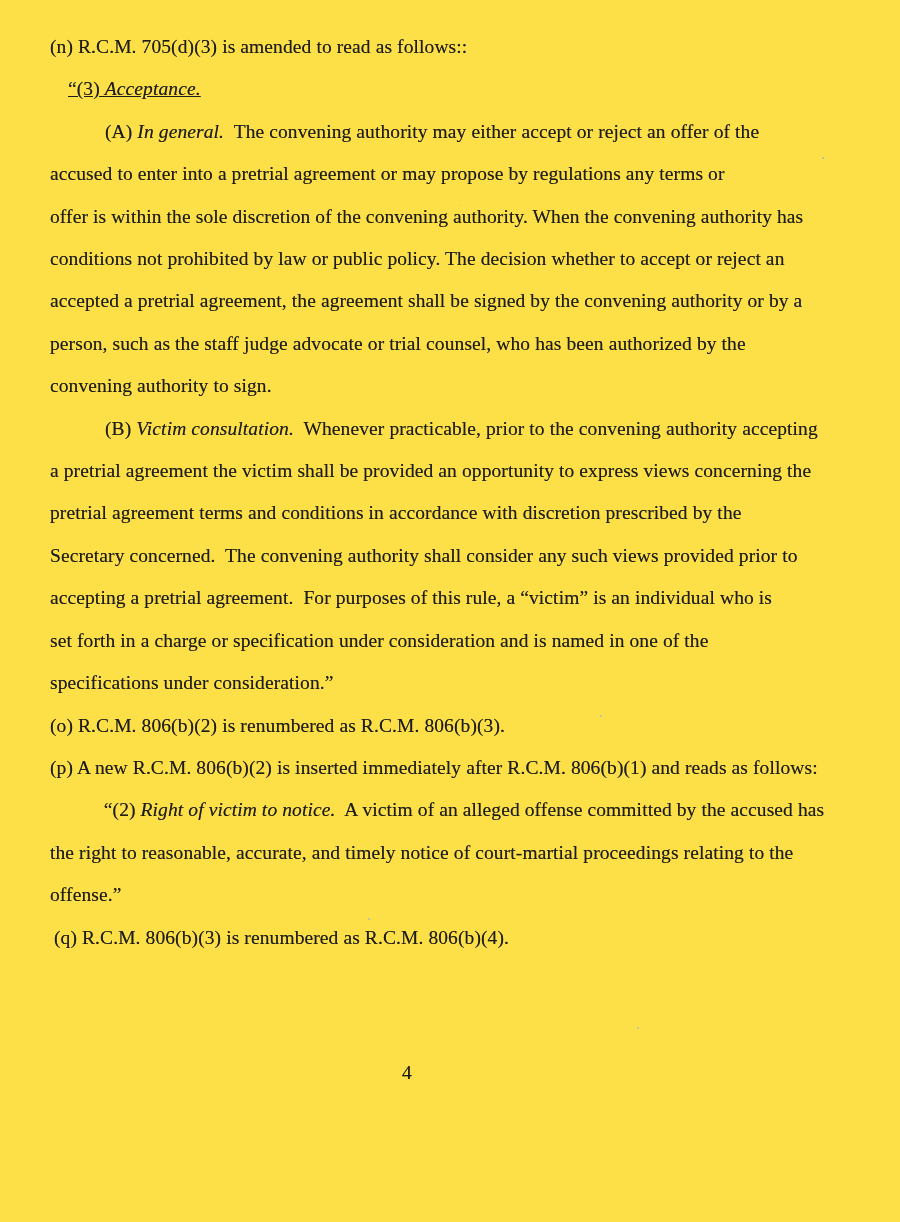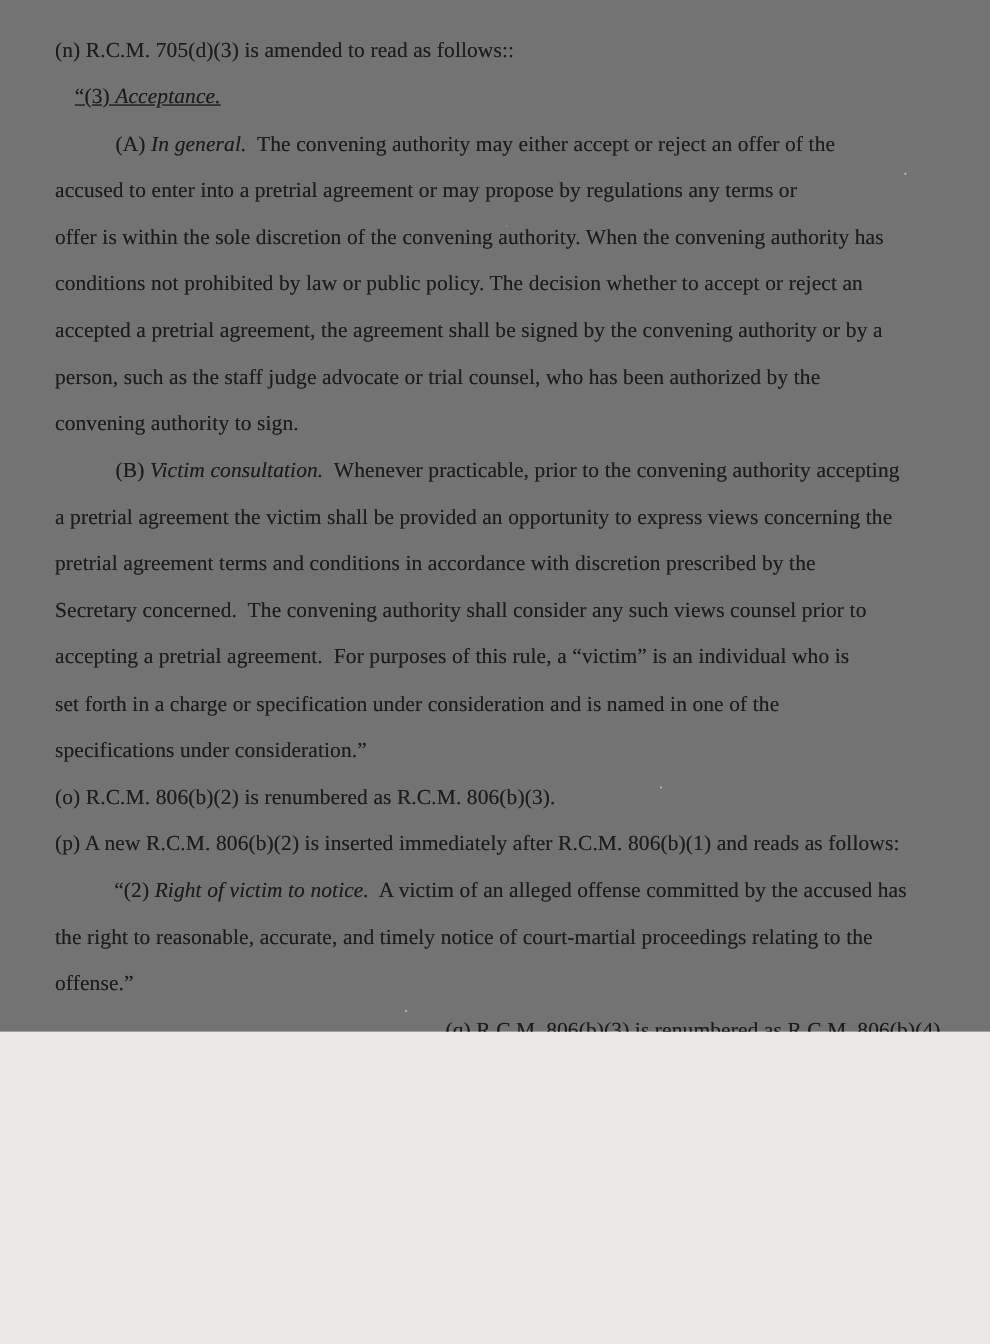--- a/index.html
+++ b/index.html
@@ -3,23 +3,23 @@
 <meta charset="utf-8">
 <style>
   html, body {
     margin: 0;
     padding: 0;
     background: #e9e8e6;
   }
   .page {
     position: relative;
     width: 900px;
-    height: 938px;
+    height: 1222px;
     margin: 0 auto;
-    background: #737373;
+    background: #fde047;
     overflow: hidden;
     font-family: "Liberation Serif", "DejaVu Serif", serif;
     color: #1c1c1c;
   }
   .doc-body {
     position: absolute;
     top: 26px;
     left: 50px;
     width: 810px;
   }
@@ -64,30 +64,30 @@
       <div class="line" style="padding-left: 55px;"><span>(A) </span><span class="it">In general.</span><span>  The convening authority may either accept or reject an offer of the</span></div>
       <div class="line"><span>accused to enter into a pretrial agreement or may propose by regulations any terms or</span></div>
       <div class="line"><span>offer is within the sole discretion of the convening authority. When the convening authority has</span></div>
       <div class="line"><span>conditions not prohibited by law or public policy. The decision whether to accept or reject an</span></div>
       <div class="line"><span>accepted a pretrial agreement, the agreement shall be signed by the convening authority or by a</span></div>
       <div class="line"><span>person, such as the staff judge advocate or trial counsel, who has been authorized by the</span></div>
       <div class="line"><span>convening authority to sign.</span></div>
       <div class="line" style="padding-left: 55px;"><span>(B) </span><span class="it">Victim consultation.</span><span>  Whenever practicable, prior to the convening authority accepting</span></div>
       <div class="line"><span>a pretrial agreement the victim shall be provided an opportunity to express views concerning the</span></div>
       <div class="line"><span>pretrial agreement terms and conditions in accordance with discretion prescribed by the</span></div>
-      <div class="line"><span>Secretary concerned.  The convening authority shall consider any such views counsel prior to</span></div>
+      <div class="line"><span>Secretary concerned.  The convening authority shall consider any such views provided prior to</span></div>
       <div class="line"><span>accepting a pretrial agreement.  For purposes of this rule, a “victim” is an individual who is</span></div>
       <div class="line"><span>set forth in a charge or specification under consideration and is named in one of the</span></div>
       <div class="line"><span>specifications under consideration.”</span></div>
       <div class="line"><span>(o) R.C.M. 806(b)(2) is renumbered as R.C.M. 806(b)(3).</span></div>
       <div class="line"><span>(p) A new R.C.M. 806(b)(2) is inserted immediately after R.C.M. 806(b)(1) and reads as follows:</span></div>
       <div class="line" style="padding-left: 18px; text-align: center;"><span>“(2) </span><span class="it">Right of victim to notice.</span><span>  A victim of an alleged offense committed by the accused has</span></div>
       <div class="line"><span>the right to reasonable, accurate, and timely notice of court-martial proceedings relating to the</span></div>
       <div class="line"><span>offense.”</span></div>
-      <div class="line" style="padding-left: 4px; text-align: right;"><span>(q) R.C.M. 806(b)(3) is renumbered as R.C.M. 806(b)(4).</span></div>
+      <div class="line" style="padding-left: 4px;"><span>(q) R.C.M. 806(b)(3) is renumbered as R.C.M. 806(b)(4).</span></div>
     </div>
 
   <div class="page-number">4</div>
 
   <div class="speckle s1"></div>
   <div class="speckle s2"></div>
   <div class="speckle s3"></div>
   <div class="speckle s4"></div>
   <div class="speckle s5"></div>
 </div>

